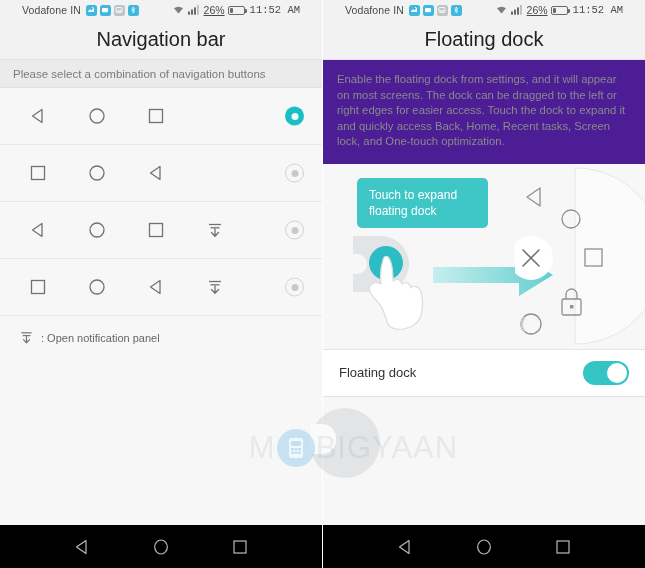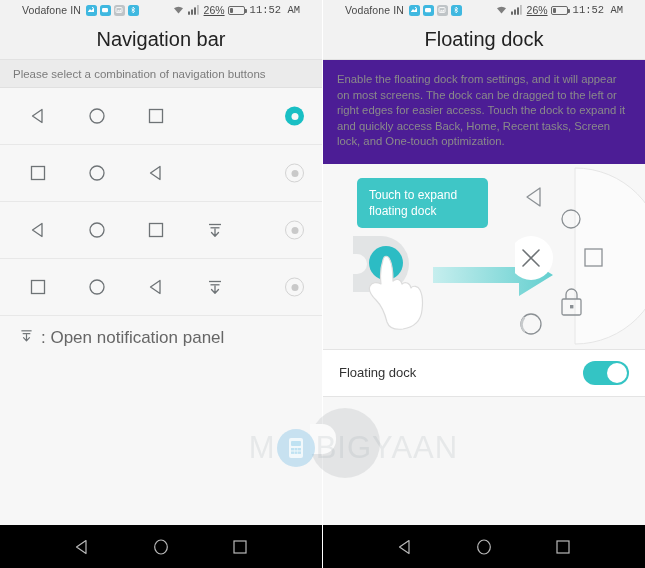--- a/index.html
+++ b/index.html
@@ -67,21 +67,21 @@
     content: ""; position: absolute; left: 50%; top: 50%; transform: translate(-50%,-50%);
     width: 7px; height: 7px; border-radius: 50%; background: #f7f7f7;
   }
   .radio.off { border: 1.3px solid #d3d3d3; background: transparent; }
   .radio.off::after {
     content: ""; position: absolute; left: 50%; top: 50%; transform: translate(-50%,-50%);
     width: 7px; height: 7px; border-radius: 50%; background: #c9c9c9;
   }
   .legend-row {
     height: 44px; display: flex; align-items: center; padding-left: 18px; gap: 6px;
-    background: #f7f7f7; font-size: 17px; color: #666;
+    background: #f7f7f7; font-size: 11px; color: #666;
   }
 
   
   .desc {
     padding: 12px 14px 14px 14px; font-size: 11.3px; line-height: 15.5px;
     color: #8a8a8a; background: #4c1d95;
   }
   .illus {
     position: relative; height: 185px; background: #f7f7f7; overflow: hidden;
   }

